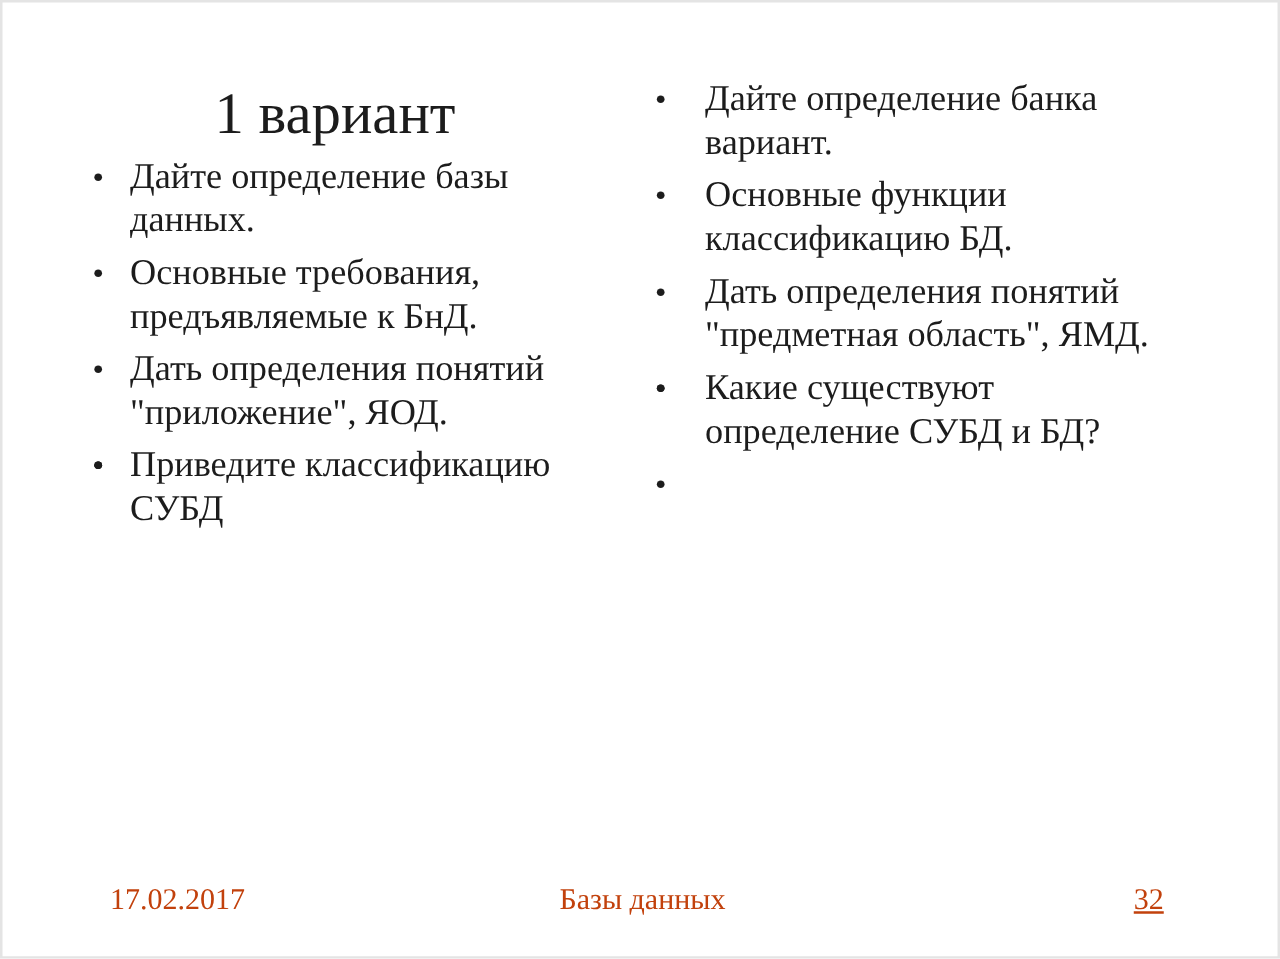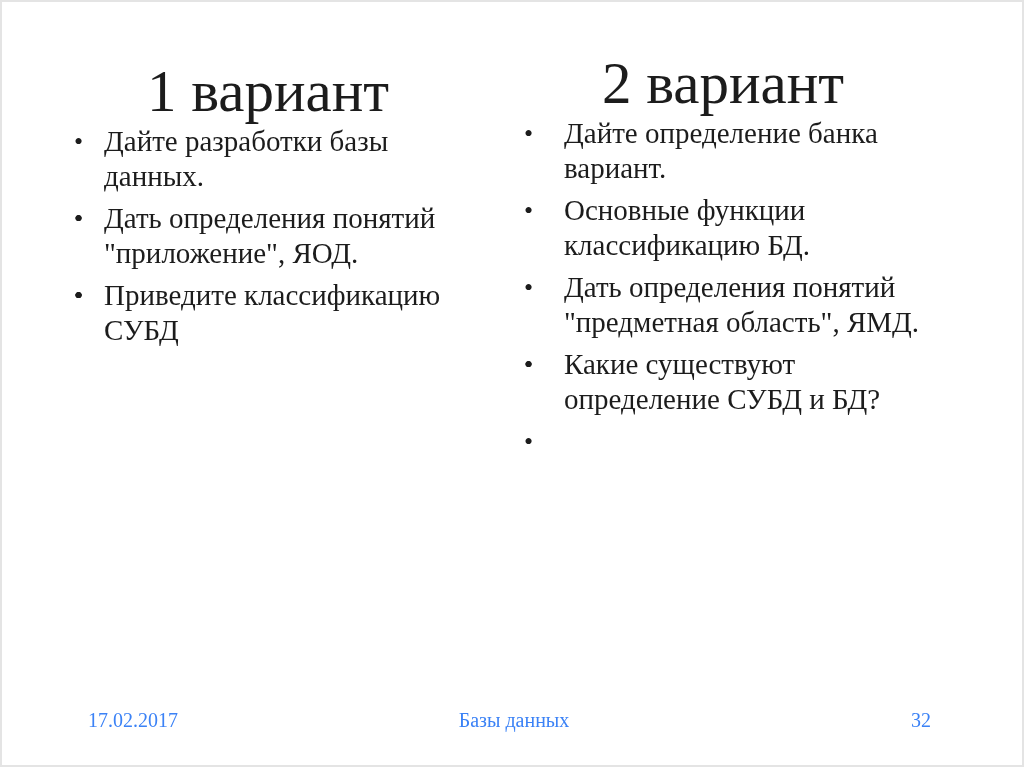--- a/index.html
+++ b/index.html
@@ -25,21 +25,21 @@
     left: 58px;
     top: 62px;
     width: 416px;
   }
   .column-right {
     left: 503px;
     top: 54px;
     width: 436px;
   }
   .column-title {
-    font-size: 59px;
+    font-size: 47px;
     line-height: 54px;
     text-align: center;
     font-weight: normal;
     margin: 0;
     white-space: nowrap;
   }
   ul.bullet-list {
     list-style: none;
     margin: 6px 0 0 0;
     padding: 0;
@@ -65,66 +65,66 @@
     position: absolute;
     top: 0;
     font-size: 26px;
     line-height: 35px;
   }
   .column-left .bullet  { left: 14px; }
   .column-right .bullet { left: 19px; }
   .footer-item {
     position: absolute;
     top: 707px;
-    font-size: 20px;
+    font-size: 24px;
     line-height: 22px;
-    color: #3b82f6;
+    color: #c2410c;
   }
   .footer-date  { left: 86px; }
   .footer-center {
     left: 0;
     width: 1024px;
     text-align: center;
   }
-  .footer-page { right: 91px; }
+  .footer-page { right: 91px; text-decoration: underline; }
 </style>
 </head>
 <body>
 
 <div class="slide">
 
   <div class="column column-left">
     <h1 class="column-title">1 вариант</h1>
     <ul class="bullet-list">
       <li>
         <span class="bullet">•</span>
-        <span>Дайте разработки базы данных.</span>
+        <span>Дайте определение базы данных.</span>
       </li>
       <li>
         <span class="bullet">•</span>
+        <span>Основные требования, предъявляемые к БнД.</span>
       </li>
       <li>
         <span class="bullet">•</span>
         <span>Дать определения понятий "приложение", ЯОД.</span>
       </li>
       <li>
         <span class="bullet">•</span>
       </li>
       <li>
         <span class="bullet">•</span>
       </li>
       <li>
         <span class="bullet">•</span>
         <span>Приведите классификацию СУБД</span>
       </li>
     </ul>
   </div>
 
   <div class="column column-right">
-    <h1 class="column-title">2 вариант</h1>
     <ul class="bullet-list">
       <li>
         <span class="bullet">•</span>
         <span>Дайте определение банка вариант.</span>
       </li>
       <li>
         <span class="bullet">•</span>
         <span>Основные функции классификацию БД.</span>
       </li>
       <li>

